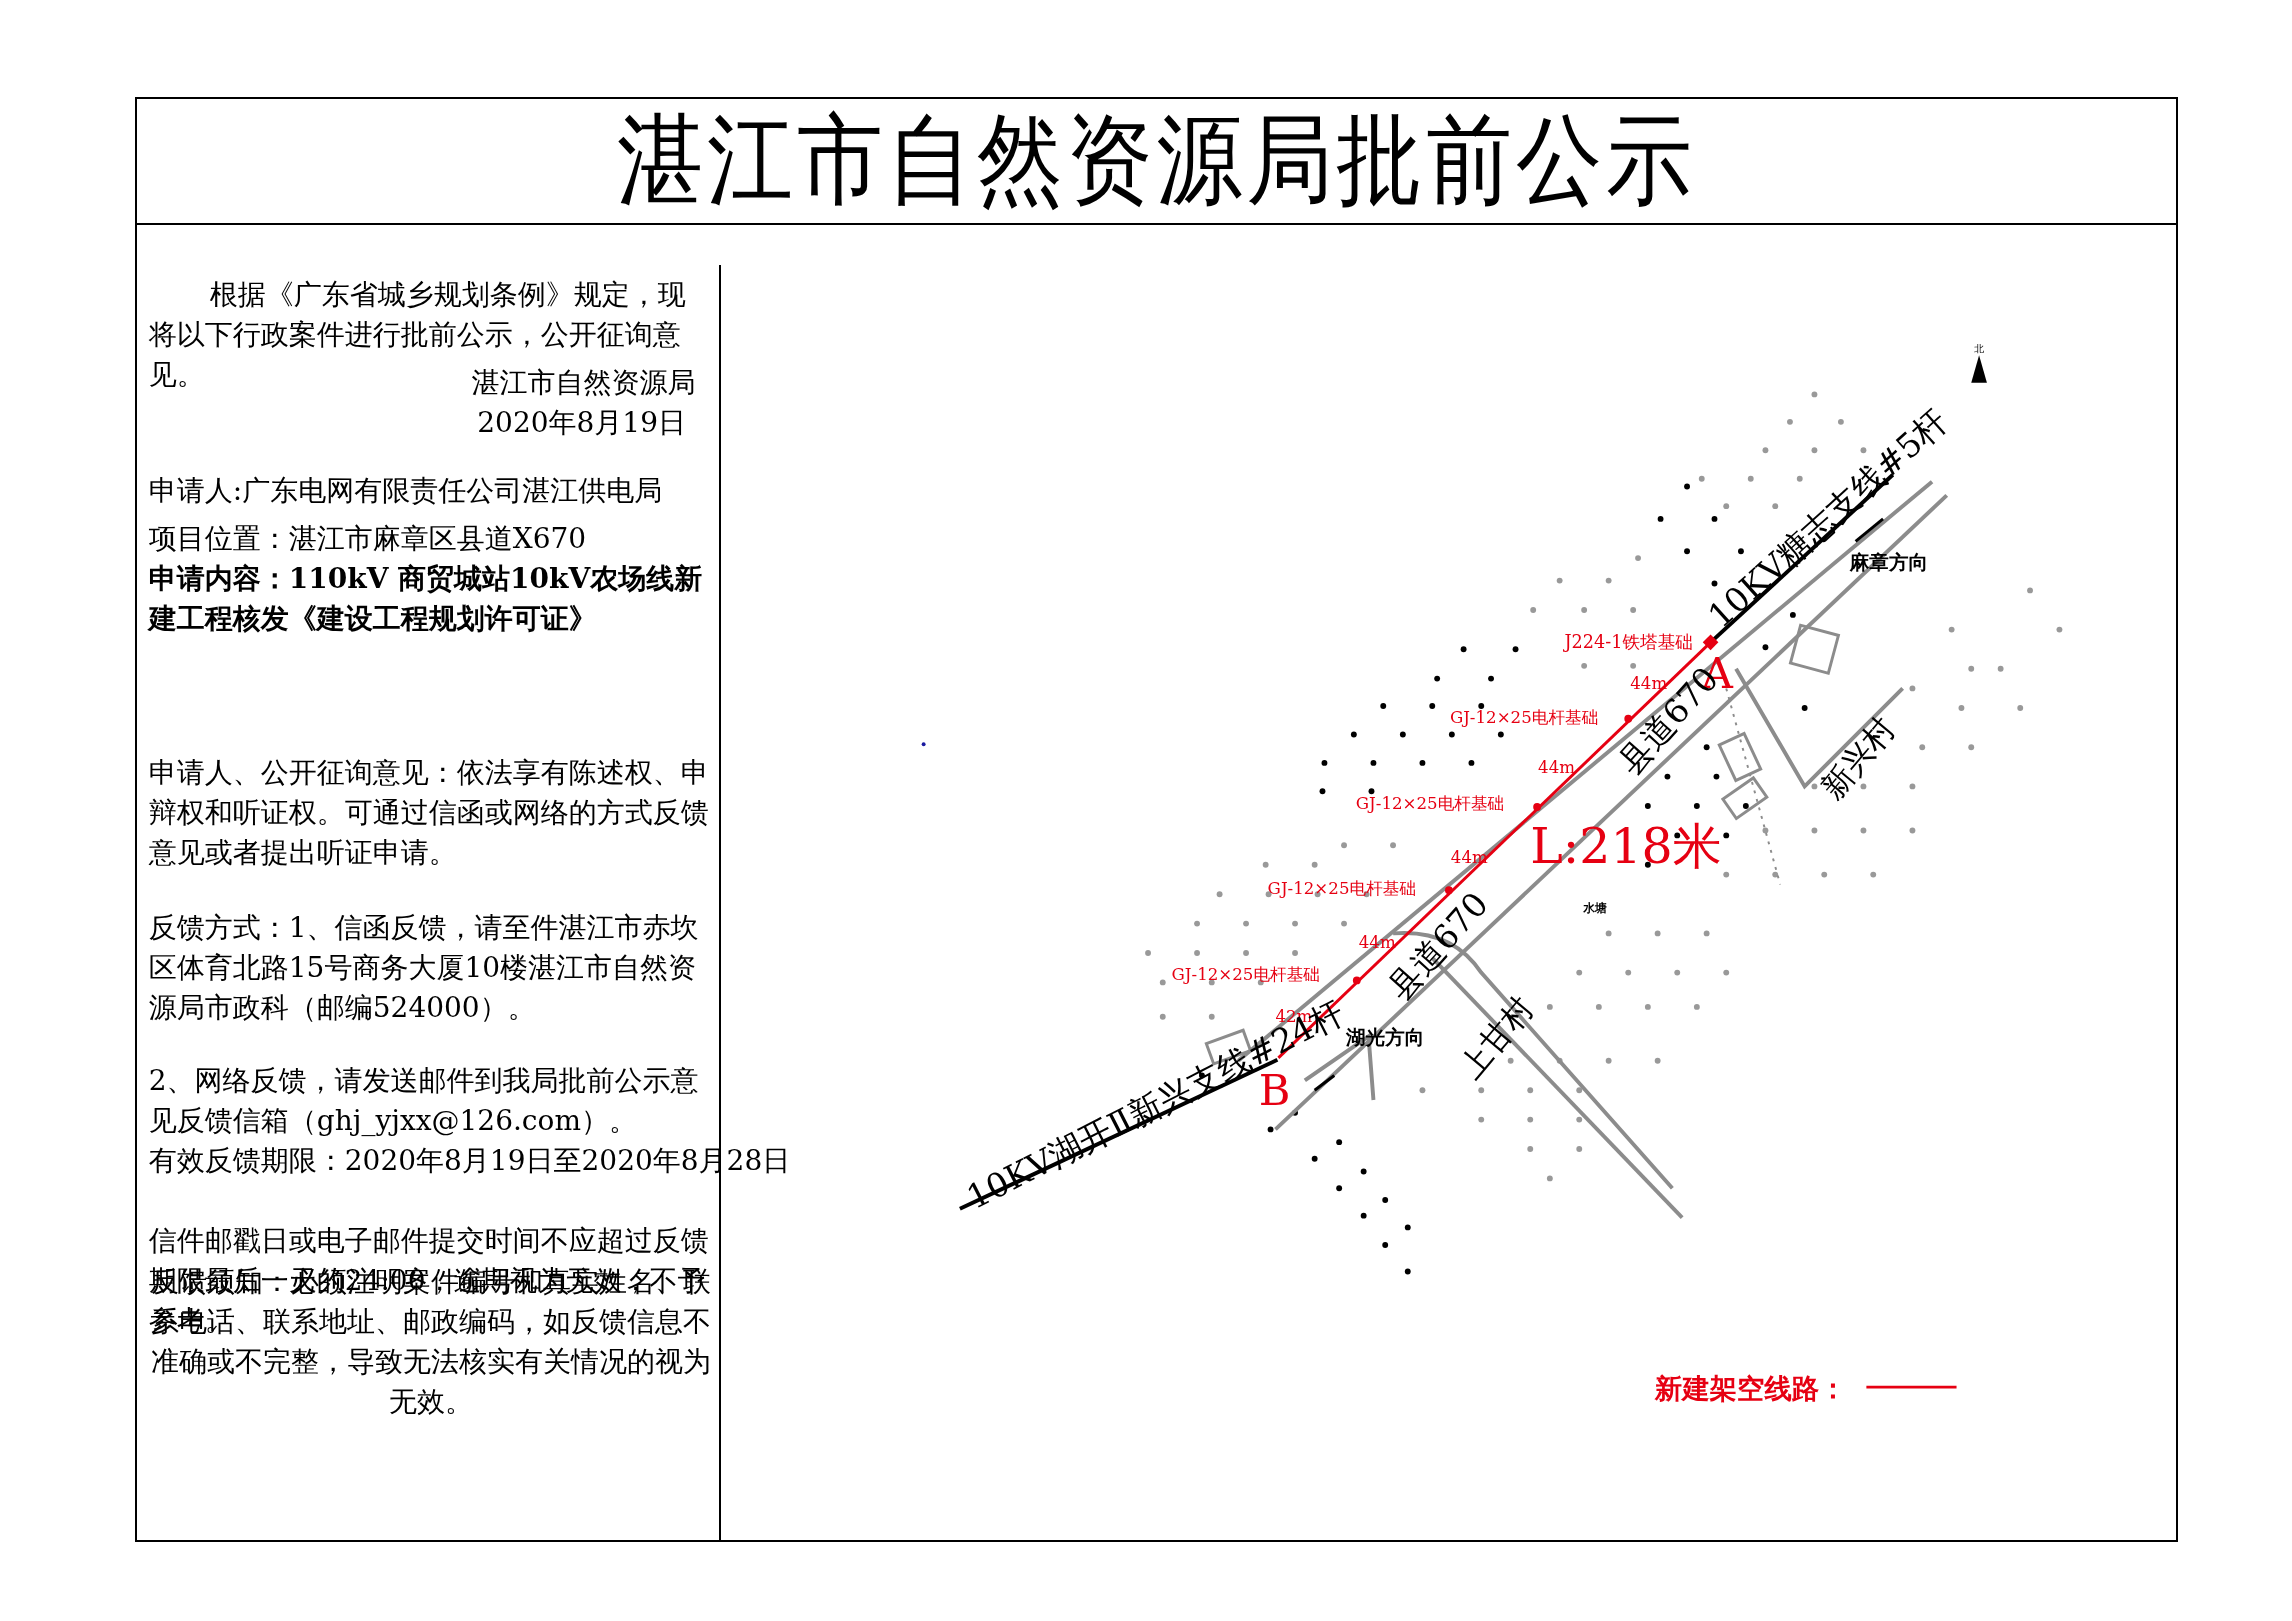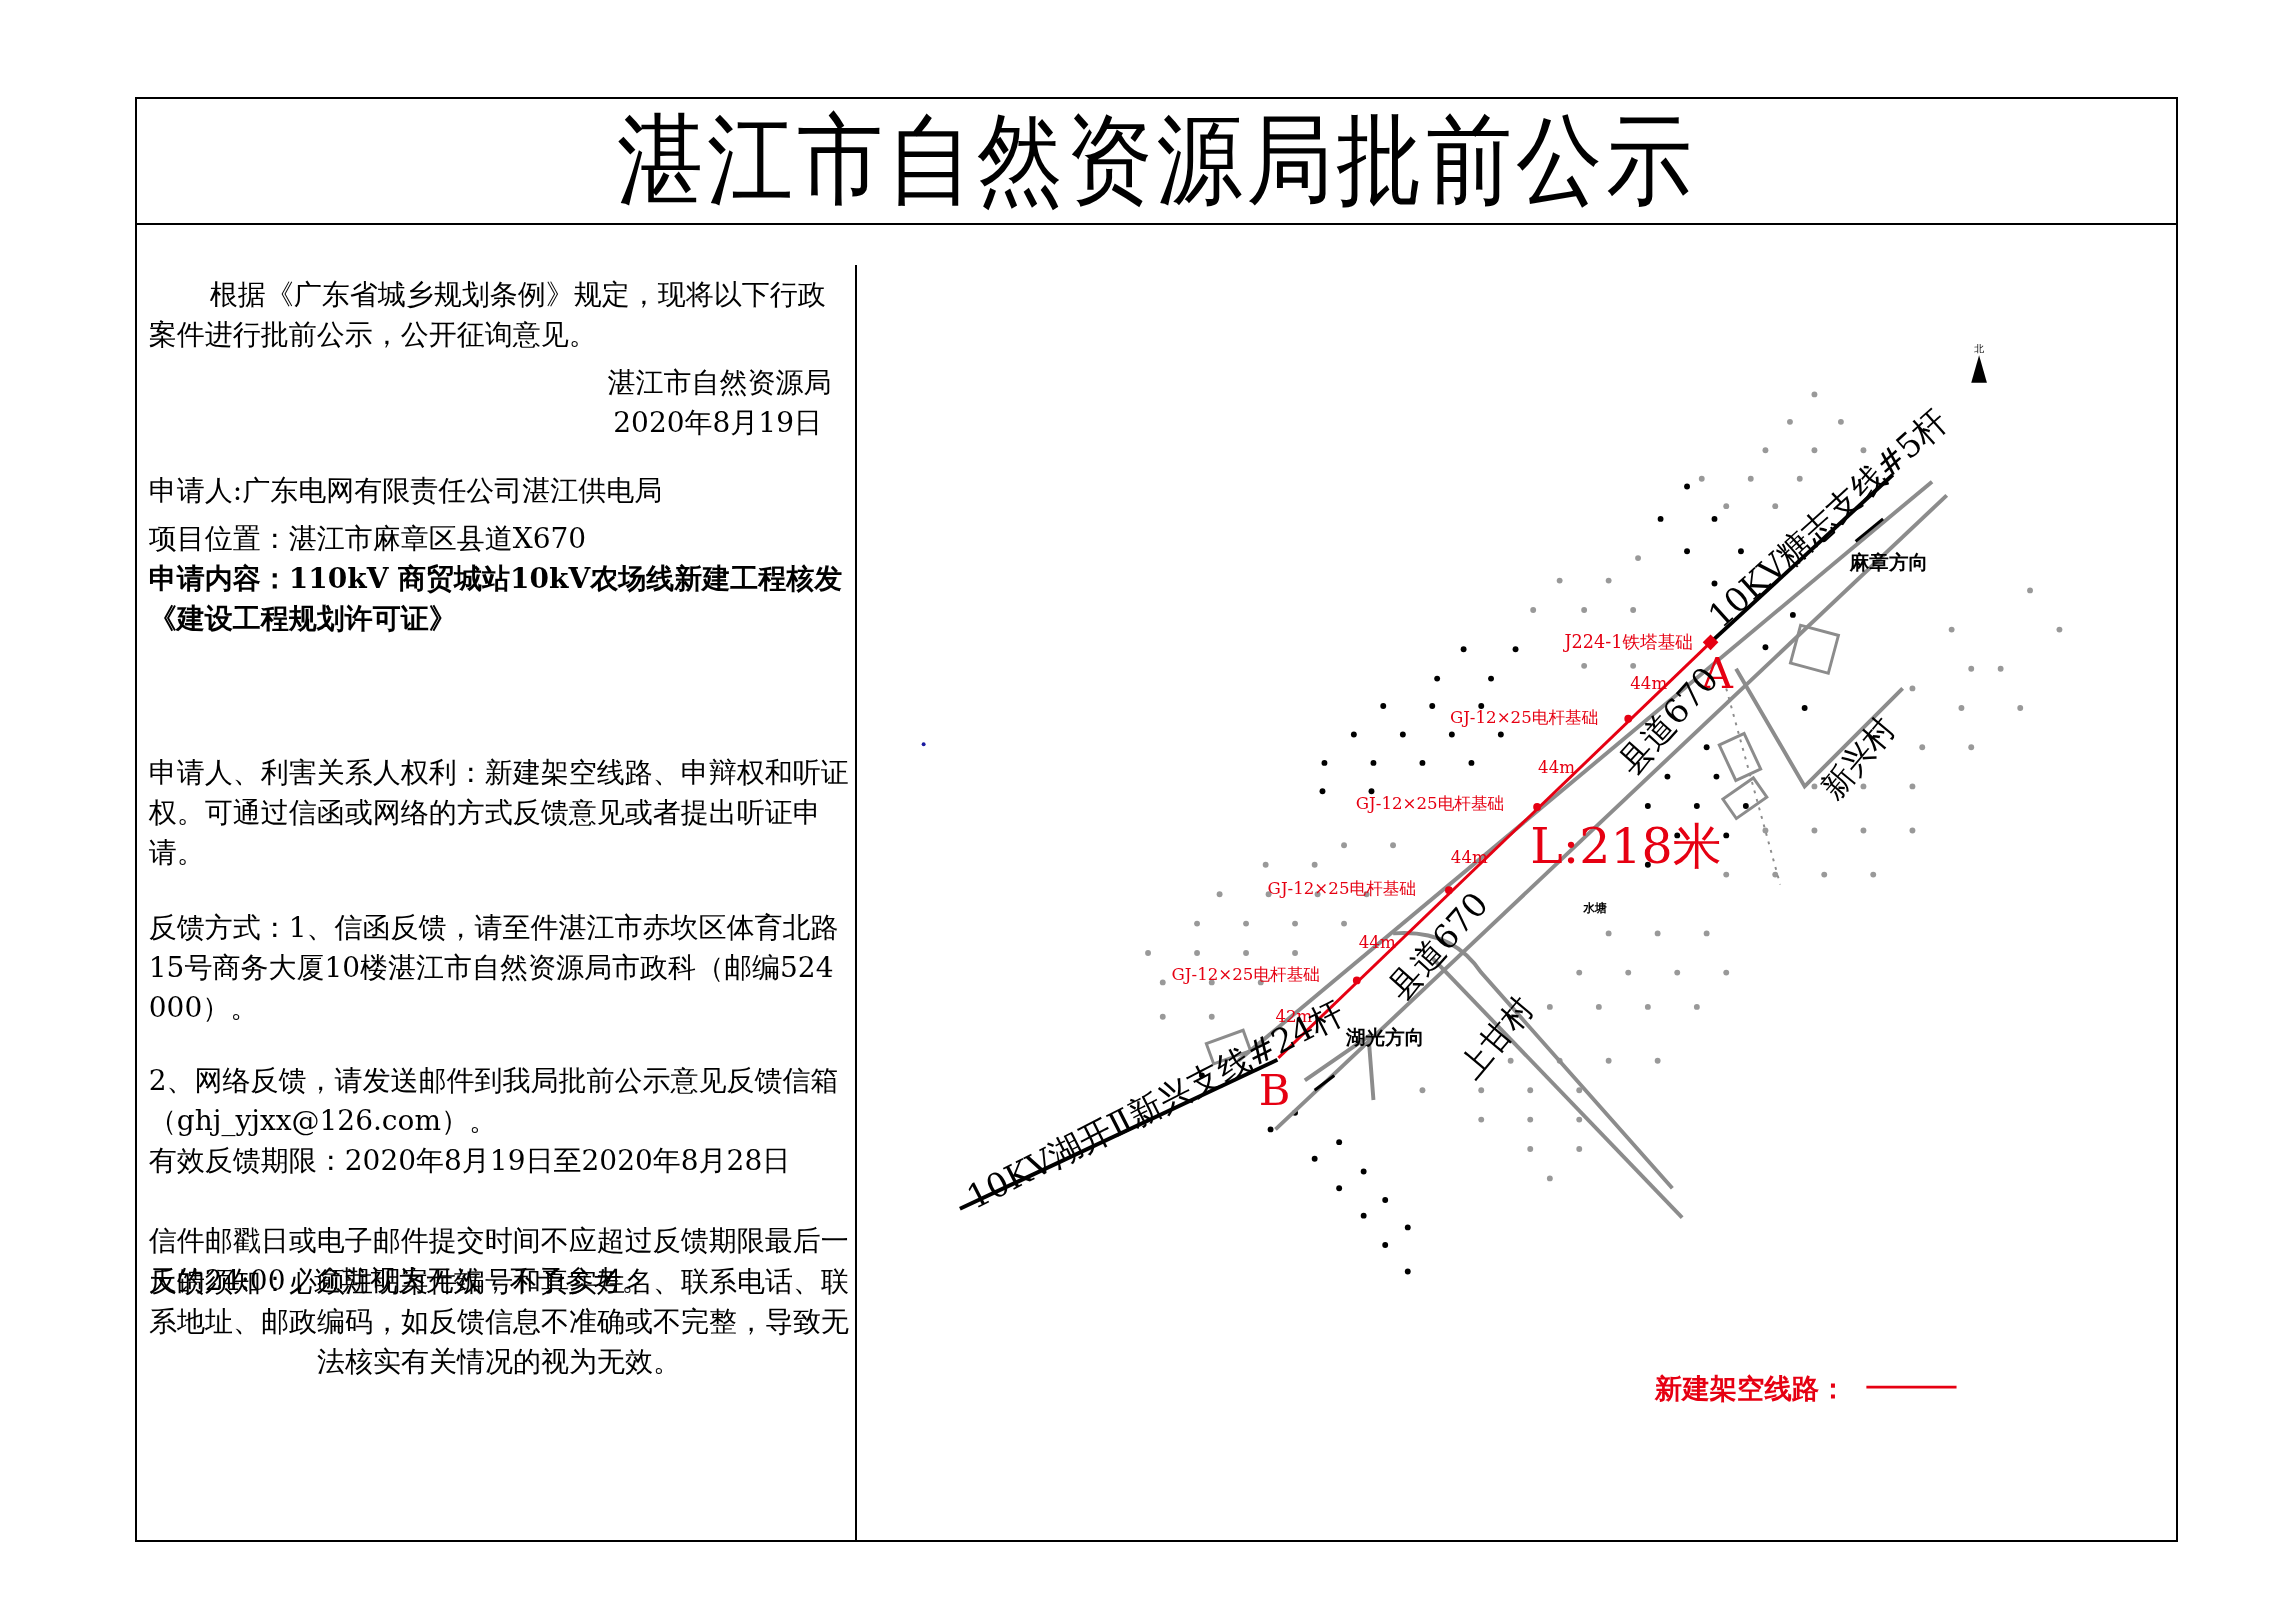--- a/index.html
+++ b/index.html
@@ -5,21 +5,21 @@
   html, body { margin: 0; padding: 0; background: #ffffff; }
   body { width: 2293px; height: 1621px; position: relative; overflow: hidden;
          font-family: "DejaVu Serif", "Liberation Serif", serif; color: #000; }
   .frame { position: absolute; left: 135px; top: 97px; width: 2043px; height: 1445px;
            border: 2.9px solid #000; box-sizing: border-box; }
   .header { position: absolute; left: 0; top: 0; width: 100%; height: 126px;
             border-bottom: 2px solid #000; box-sizing: border-box;
             display: flex; align-items: center; justify-content: center; }
   .title { font-family: "DejaVu Sans", "Liberation Sans", sans-serif; font-size: 86px;
            font-weight: normal; letter-spacing: 3.9px; transform: scaleY(1.15); }
-  .left-col { position: absolute; left: 0; top: 166px; width: 720px; bottom: 0;
+  .left-col { position: absolute; left: 0; top: 166px; width: 584px; bottom: 0;
               border-right: 2px solid #000; box-sizing: border-box; }
   .map-col { position: absolute; left: 720px; top: 166px; right: 0; bottom: 0; }
   .txt { position: absolute; left: 11.8px; right: 5.9px; font-size: 28px; line-height: 40px;
          white-space: nowrap; }
   .txt.wrap { white-space: normal; word-break: break-all; }
   .indent { text-indent: 61px; }
   .right { text-align: right; }
   svg text { font-family: "DejaVu Sans", "Liberation Sans", sans-serif; }
   .serif { font-family: "DejaVu Serif", "Liberation Serif", serif !important; }
 </style>
@@ -31,21 +31,21 @@
     <div class="title">湛江市自然资源局批前公示</div>
   </div>
 
   <div class="left-col">
     <div class="txt wrap indent" style="top:9.8px;">根据《广东省城乡规划条例》规定，现将以下行政案件进行批前公示，公开征询意见。</div>
     <div class="txt right" style="top:98px; right:23.5px;">湛江市自然资源局</div>
     <div class="txt right" style="top:138px; right:33px;">2020年8月19日</div>
     <div class="txt" style="top:206px;">申请人:广东电网有限责任公司湛江供电局</div>
     <div class="txt" style="top:254px;">项目位置：湛江市麻章区县道X670</div>
     <div class="txt wrap" style="top:294px;font-weight:bold;">申请内容：110kV 商贸城站10kV农场线新建工程核发《建设工程规划许可证》</div>
-    <div class="txt wrap" style="top:488px;">申请人、利害关系人权利：新建架空线路、申辩权和听证权。可通过信函或网络的方式反馈意见或者提出听证申请。</div>
+    <div class="txt wrap" style="top:488px;">申请人、公开征询意见：依法享有陈述权、申辩权和听证权。可通过信函或网络的方式反馈意见或者提出听证申请。</div>
     <div class="txt wrap" style="top:643px;">反馈方式：1、信函反馈，请至件湛江市赤坎区体育北路15号商务大厦10楼湛江市自然资源局市政科（邮编524000）。</div>
     <div class="txt wrap" style="top:796px;">2、网络反馈，请发送邮件到我局批前公示意见反馈信箱（ghj_yjxx@126.com）。</div>
     <div class="txt" style="top:876px;">有效反馈期限：2020年8月19日至2020年8月28日</div>
     <div class="txt wrap" style="top:956px;">信件邮戳日或电子邮件提交时间不应超过反馈期限最后一天的24:00，逾期视为无效，不予参考。</div>
     <div class="txt wrap" style="top:997px;text-align:center;">反馈须知：必须注明案件编号和真实姓名、联系电话、联系地址、邮政编码，如反馈信息不准确或不完整，导致无法核实有关情况的视为无效。</div>
   </div>
 
   <div class="map-col">
     
     <svg width="1322" height="1279" viewBox="0 0 1349 1305" xmlns="http://www.w3.org/2000/svg">

